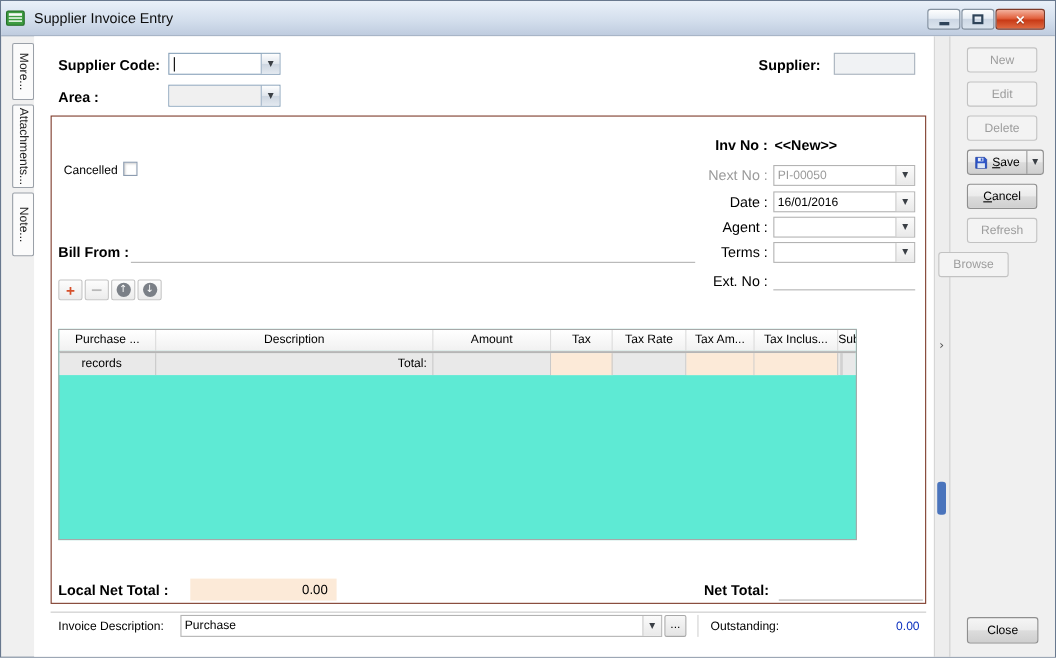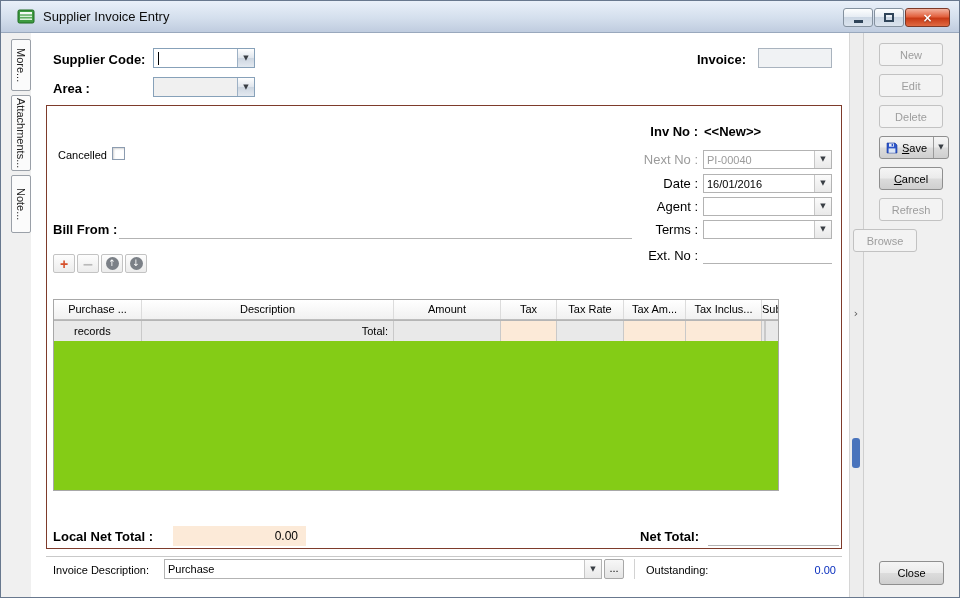--- a/index.html
+++ b/index.html
@@ -1,21 +1,21 @@
 <!DOCTYPE html>
 <html><head>
 <meta charset="utf-8">
 <style>
   *{margin:0;padding:0;box-sizing:border-box}
   html,body{width:960px;height:598px;overflow:hidden}
   body{font-family:"Liberation Sans","DejaVu Sans",sans-serif;font-size:11px;background:#dfe3e8;color:#000}
   .window{position:relative;width:960px;height:598px;background:#f0f0f0;border:1px solid #68788e;overflow:hidden}
 
   
-  .titlebar{position:absolute;left:0;top:0;width:100%;height:32px;background:linear-gradient(#e9f0f9,#d4dfed 55%,#bfccdf);border-bottom:1px solid #99a8bd;display:flex;align-items:center;padding-left:16px}
+  .titlebar{position:absolute;left:0;top:0;width:100%;height:32px;background:linear-gradient(#e9f0f9,#d4dfed 55%,#bfccdf);border-bottom:1px solid #99a8bd;display:flex;align-items:center;padding-left:4px}
   .app-icon{width:19px;height:17px;margin-right:7px;display:inline-flex;flex:none}
   .title{font-size:13px;color:#0d0d0d;white-space:nowrap}
   .win-controls{position:absolute;right:9px;top:7px;display:flex;gap:1px}
   .winbtn{height:19px;border:1px solid #84919f;border-radius:3px;display:flex;align-items:center;justify-content:center;cursor:default}
   .winbtn.minb,.winbtn.maxb{width:30px;background:linear-gradient(#fdfefe,#e7edf4 45%,#ccd7e4 50%,#dbe4ee)}
   .winbtn.closeb{width:45px;background:linear-gradient(#f3b29e,#e2613e 45%,#c83a16 55%,#e06a42);border-color:#7d3a28}
   .glyph-min{width:9px;height:3px;background:#2f4459;margin-top:8px}
   .glyph-max{width:10px;height:9px;border:2px solid #2f4459;background:transparent}
   .glyph-close{color:#fff;font-weight:bold;font-size:12px;line-height:1;text-shadow:0 1px 1px rgba(0,0,0,.35);font-family:"DejaVu Sans",sans-serif}
 
@@ -52,21 +52,21 @@
 
   
   .tool-btn{position:absolute;top:253px;width:22px;height:19px;border:1px solid #c3c3c3;border-radius:2px;background:linear-gradient(#fdfdfd,#ececec);display:flex;align-items:center;justify-content:center;cursor:default}
   .glyph-plus{color:#d6502b;font-weight:bold;font-size:14px;line-height:1}
   .glyph-minus{color:#b9b9b9;font-weight:bold;font-size:14px;line-height:1;font-family:"DejaVu Sans",sans-serif}
   .circ{width:13px;height:13px;border-radius:50%;background:#7b8087;color:#fff;font-size:9px;line-height:13px;text-align:center;font-family:"DejaVu Sans",sans-serif}
 
   .detail-tab{position:absolute;left:52px;top:277px;height:22px;padding:0 12px;background:#fff;border:1px solid #a8a8a8;border-bottom:none;border-radius:2px 2px 0 0;line-height:20px;font-size:11px;z-index:2;white-space:nowrap}
 
   
-  .grid{position:absolute;left:52px;top:298px;width:726px;height:192px;border:1px solid #a8a8a8;background:#84cc16;z-index:1}
+  .grid{position:absolute;left:52px;top:298px;width:726px;height:192px;border:1px solid #a8a8a8;background:#5eead4;z-index:1}
   .grid-header{display:flex;height:20px;background:linear-gradient(#ffffff,#f1f1f1);border-bottom:1px solid #bdbdbd}
   .gh{border-right:1px solid #dcdcdc;text-align:center;line-height:19px;font-size:11px;overflow:hidden;white-space:nowrap;cursor:default}
   .grid-body{position:relative;height:149px;background:#fff}
   .empty-text{position:absolute;left:0;right:13px;top:50%;transform:translateY(-50%);text-align:center;color:#a2a2a2;font-size:12px}
   .grid-vscroll{position:absolute;right:0;top:0;bottom:0;width:13px;background:#f3f3f3;border-left:1px solid #e2e2e2;display:flex;flex-direction:column;justify-content:space-between;align-items:center;padding:3px 0}
   .grid-vscroll span{font-size:6px;color:#a8a8a8;line-height:1;font-family:"DejaVu Sans",sans-serif}
   .grid-footer{display:flex;height:21px;background:#e9e9e9;border-top:1px solid #b5b5b5}
   .gf{border-right:1px solid #c9c9c9;line-height:20px;font-size:11px;overflow:hidden;white-space:nowrap}
   .gf.peach{background:#fcead8}
   .gf.records{padding-left:20px}
@@ -141,42 +141,42 @@
   <div class="lbl b" style="left:52px;top:51px">Supplier Code:</div>
   <div class="combo" style="left:152px;top:47px;width:102px">
     <div class="val">
         <span class="caret"></span>
         <span></span>
       </div>
     <div class="cbtn">
         <span class="arrow">▼</span>
       </div>
   </div>
-  <div class="lbl b r" style="left:683px;top:51px;width:62px">Invoice:</div>
+  <div class="lbl b r" style="left:683px;top:51px;width:62px">Supplier:</div>
   <div class="plainfield" style="left:757px;top:47px;width:74px;height:20px"></div>
 
   <div class="lbl b" style="left:52px;top:80px">Area :</div>
   <div class="combo" style="left:152px;top:76px;width:102px">
     <div class="val grayval"></div>
     <div class="cbtn">
         <span class="arrow">▼</span>
       </div>
   </div>
 
   <div class="invoice-panel"></div>
 
   <div class="lbl sm" style="left:57px;top:147px">Cancelled</div>
   <div class="checkbox" style="left:111px;top:146px"></div>
 
   <div class="lbl b r" style="left:637px;top:123px;width:60px">Inv No :</div>
   <div class="lbl b" style="left:703px;top:123px">&lt;&lt;New&gt;&gt;</div>
 
   <div class="lbl r gray" style="left:637px;top:151px;width:60px">Next No :</div>
   <div class="combo flat" style="left:702px;top:149px;width:129px">
-    <div class="val graytext">PI-00040</div>
+    <div class="val graytext">PI-00050</div>
     <div class="cbtn">
         <span class="arrow">▼</span>
       </div>
   </div>
 
   <div class="lbl r" style="left:637px;top:175px;width:60px">Date :</div>
   <div class="combo flat" style="left:702px;top:173px;width:129px">
     <div class="val">16/01/2016</div>
     <div class="cbtn">
         <span class="arrow">▼</span>

